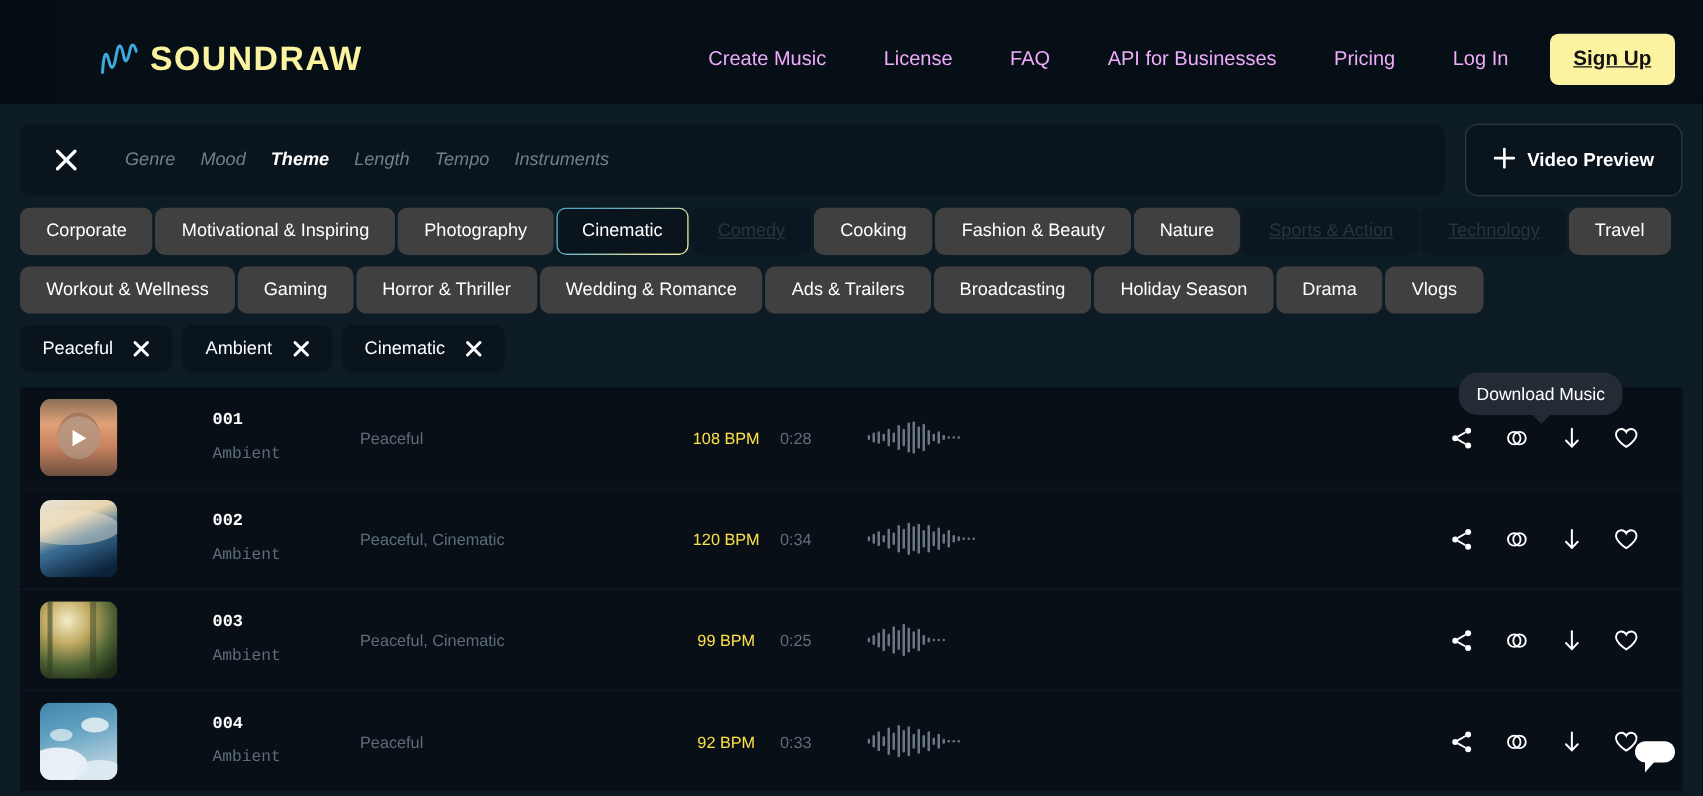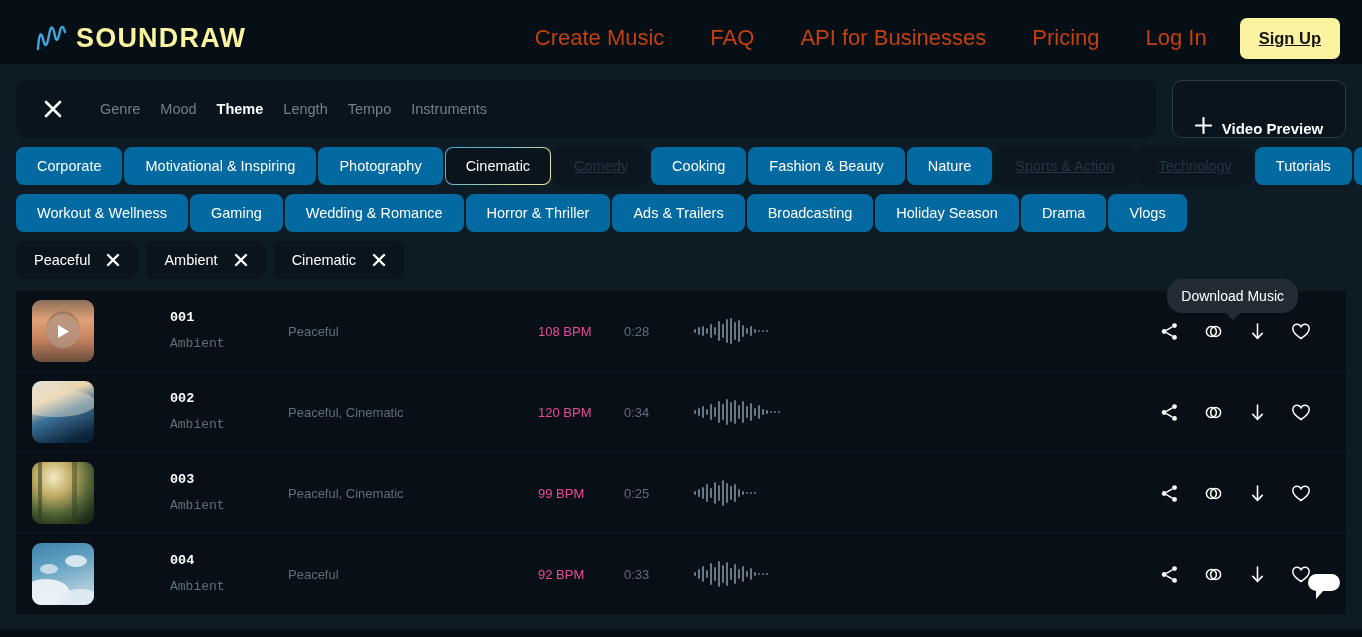--- a/index.html
+++ b/index.html
@@ -5,46 +5,47 @@
   * { box-sizing: border-box; margin: 0; padding: 0; }
   html, body {
     width: 1362px; height: 637px;
     background: #050d14;
     font-family: "Liberation Sans", sans-serif;
     overflow: hidden;
   }
 
   
   .header {
-    height: 64px;
+    height: 83px;
     background: #060e16;
     display: flex;
     align-items: center;
     padding: 12px 22px 0 34px;
     position: relative;
     z-index: 40;
+    margin-left: 44px;
   }
   .logo { display: flex; align-items: center; gap: 0px; cursor: pointer; }
   .logo-mark { display:block; }
   .logo-text {
     font-size: 27px;
     font-weight: bold;
     color: #fbf3a0;
     letter-spacing: 1.2px;
     margin-left: -4px;
   }
   .nav {
     margin-left: auto;
     display: flex;
     align-items: center;
     gap: 0px;
   }
   .nav-item {
-    color: #c2410c;
-    font-size: 22px;
+    color: #f0abfc;
+    font-size: 16px;
     padding: 8px 23px;
     cursor: pointer;
     white-space: nowrap;
     text-align: center;
   }
   .signup-btn {
     background: #fbf3a0;
     color: #131313;
     font-size: 16.5px;
     font-weight: bold;
@@ -72,20 +73,21 @@
   }
   .filterbar {
     flex: 1;
     background: #0a141c;
     border-radius: 10px;
     height: 58px;
     display: flex;
     align-items: center;
     padding: 0 22px;
     gap: 0;
+    font-style: italic;
   }
   .close-x {
     width: 30px; height: 30px;
     display:flex; align-items:center; justify-content:center;
     cursor: pointer;
     margin-right: 22px;
   }
   .ftab {
     font-size: 14.5px;
     color: #737f88;
@@ -93,39 +95,39 @@
     cursor: pointer;
     white-space: nowrap;
   }
   .ftab.active { color: #ffffff; font-weight: bold; }
 
   .video-preview {
     width: 174px;
     border: 1px solid #2b3b46;
     border-radius: 10px;
     display: flex;
-    align-items: flex-end;
+    align-items: center;
     justify-content: center;
     gap: 10px;
     color: #fff;
     font-size: 15px;
     font-weight: bold;
     cursor: pointer;
     background: #0a141c;
   }
 
   
   .chip-rows { margin-top: 9px; }
   .chip-row {
     display: flex;
     gap: 2px;
     margin-bottom: 9px;
   }
   .chip {
-    background: #0369a1;
+    background: #404040;
     color: #ffffff;
     font-size: 14.5px;
     height: 38px;
     display: flex;
     align-items: center;
     padding: 0 20px;
     border-radius: 8px;
     cursor: pointer;
     white-space: nowrap;
     border: 1px solid transparent;
@@ -183,21 +185,21 @@
   }
   .play-circle {
     width: 34px; height: 34px; border-radius: 50%;
     background: rgba(255,255,255,0.20);
     display: flex; align-items: center; justify-content: center;
   }
   .track-meta { width: 118px; margin-left: 76px; flex: 0 0 auto; font-family: Liberation Mono, monospace; }
   .track-num { color: #ffffff; font-size: 13.5px; font-weight: bold; line-height: 1.0; }
   .track-genre { color: #5e6e79; font-size: 13px; margin-top: 11px; }
   .track-tags { color: #5e6e79; font-size: 13px; width: 250px; flex: 0 0 auto; }
-  .track-bpm { color: #ec4899; font-size: 13px; width: 86px; flex: 0 0 auto; text-align: left; }
+  .track-bpm { color: #fde047; font-size: 13px; width: 86px; flex: 0 0 auto; text-align: center; }
   .track-len { color: #5e6e79; font-size: 13px; width: 70px; flex: 0 0 auto; text-align: left; }
   .waveform { flex: 0 0 auto; width: 120px; display:flex; align-items:center; }
   .track-actions {
     margin-left: auto;
     display: flex;
     align-items: center;
     gap: 22px;
   }
   .act { cursor: pointer; display: flex; align-items: center; justify-content: center; width: 22px; height: 22px; }
 
@@ -241,20 +243,21 @@
     <span class="logo-mark">
       <svg width="46" height="34" viewBox="0 0 46 34">
         <path d="M4 30 C5 14, 7 12, 9 20 C11 29, 13 28, 15 16 C17 5, 19 7, 21 17 C22 23, 24 22, 26 12 C27 7, 29 6, 31 13" fill="none" stroke="#3ea7dd" stroke-width="2.4" stroke-linecap="round"></path>
       </svg>
     </span>
     <span class="logo-text">SOUNDRAW</span>
   </div>
 
   <div class="nav">
     <div class="nav-item">Create Music</div>
+    <div class="nav-item">License</div>
     <div class="nav-item">FAQ</div>
     <div class="nav-item">API for Businesses</div>
     <div class="nav-item">Pricing</div>
     <div class="nav-item">Log In</div>
     <div class="signup-btn">Sign Up</div>
   </div>
 </div>
 
 <div class="page">
 
@@ -288,28 +291,27 @@
       <div class="chip">Corporate</div>
       <div class="chip">Motivational &amp; Inspiring</div>
       <div class="chip">Photography</div>
       <div class="chip selected">Cinematic</div>
       <div class="chip disabled">Comedy</div>
       <div class="chip">Cooking</div>
       <div class="chip">Fashion &amp; Beauty</div>
       <div class="chip">Nature</div>
       <div class="chip disabled">Sports &amp; Action</div>
       <div class="chip disabled">Technology</div>
-      <div class="chip">Tutorials</div>
       <div class="chip">Travel</div>
     </div>
     <div class="chip-row">
       <div class="chip">Workout &amp; Wellness</div>
       <div class="chip">Gaming</div>
+      <div class="chip">Horror &amp; Thriller</div>
       <div class="chip">Wedding &amp; Romance</div>
-      <div class="chip">Horror &amp; Thriller</div>
       <div class="chip">Ads &amp; Trailers</div>
       <div class="chip">Broadcasting</div>
       <div class="chip">Holiday Season</div>
       <div class="chip">Drama</div>
       <div class="chip">Vlogs</div>
     </div>
 
     <div class="tag-row">
       <div class="tag">
         <span>Peaceful</span>

